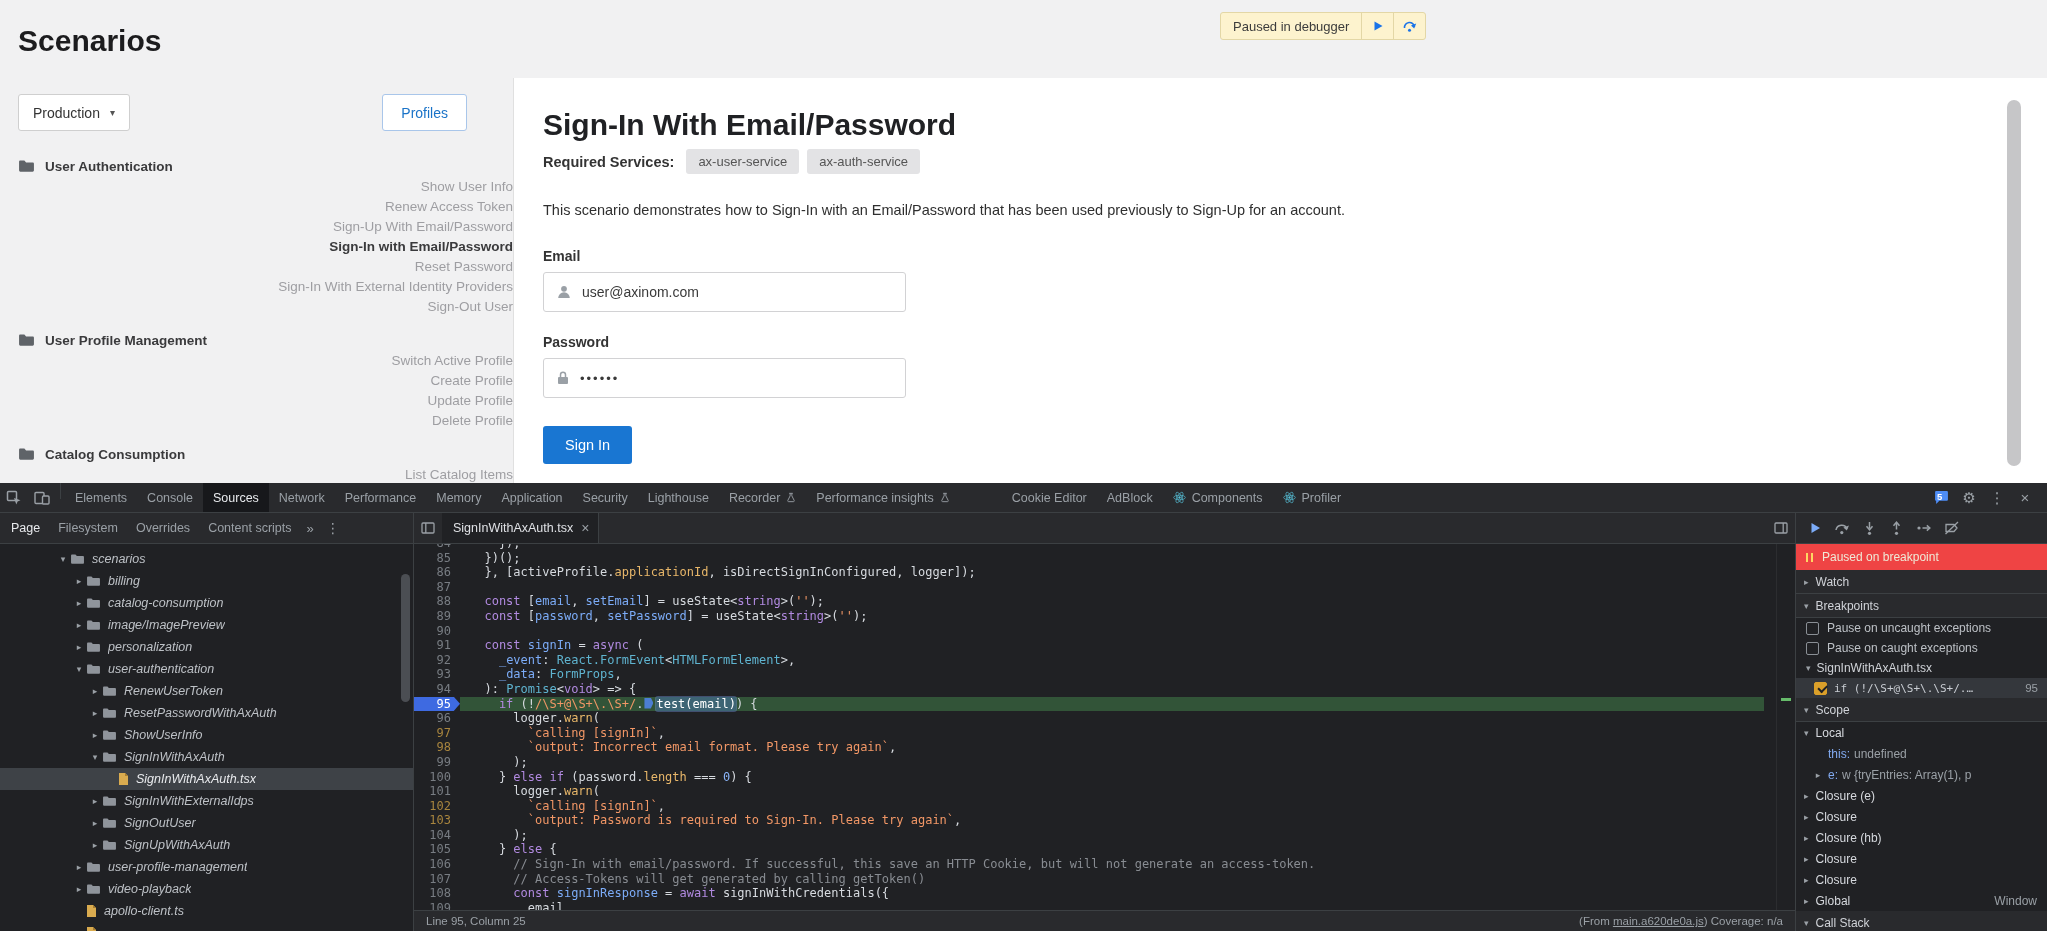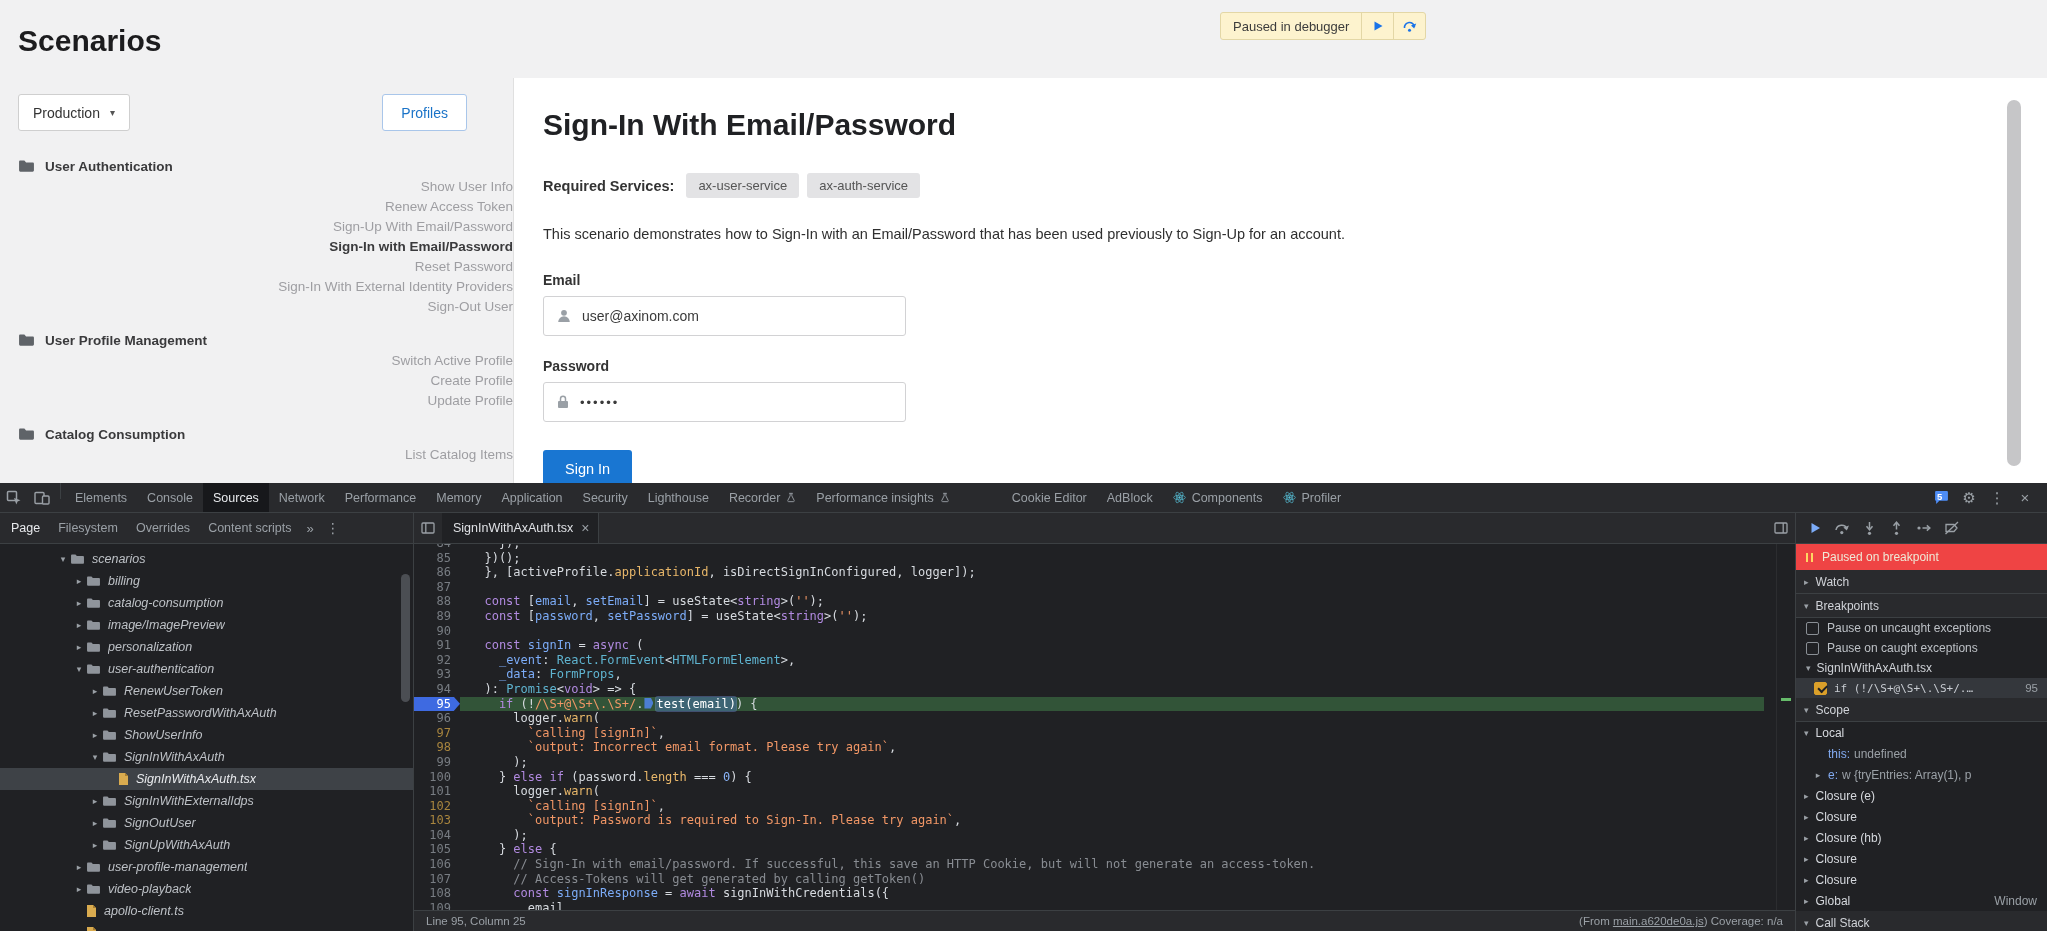--- a/index.html
+++ b/index.html
@@ -24,21 +24,21 @@
   .profiles-btn { height:37px; padding:0 18px; background:#fff; border:1px solid #a9c6ea; color:#1a73c8;
     border-radius:3px; font-size:14px; font-family:inherit; cursor:pointer; }
   #scenario-tree { margin-top:24px; }
   .tree-folder { display:flex; align-items:center; gap:10px; font-size:13.5px; font-weight:700; color:#3a3a3c; height:22px; margin-top:12px; }
   .tree-folder:first-child { margin-top:0; }
   .tree-folder svg { flex:none; }
   .tree-item { font-size:13.5px; color:#9e9ea2; height:20px; line-height:20px; padding-left:27px; white-space:nowrap; cursor:pointer;text-align:right; }
   .tree-item.active { color:#3a3a3c; font-weight:700; }
   .scenario-main { flex:1; background:#fff; padding:30px 40px 0 29px; overflow:hidden; }
   .scenario-main h2 { font-size:30px; font-weight:700; color:#202124; }
-  .req-row { margin-top:31px; display:flex; align-items:center; gap:12px; }
+  .req-row { margin-top:7px; display:flex; align-items:center; gap:12px; }
   .req-label { font-size:14.5px; font-weight:700; color:#333; }
   .badges { display:flex; gap:8px; }
   .badge { background:#e3e3e5; color:#555; font-size:13px; padding:5px 12px; border-radius:3px; }
   .desc { margin-top:28px; font-size:14.5px; color:#2f2f2f; }
   .field-label { margin-top:30px; font-size:14px; font-weight:700; color:#333; }
   .field-label.pw { margin-top:22px; }
   .input-box { margin-top:8px; width:363px; height:40px; border:1px solid #d2d2d4; border-radius:3px; background:#fff;
     display:flex; align-items:center; padding:0 12px; gap:10px; font-size:14px; color:#3a3a3a; cursor:text; }
   .pw-dots { letter-spacing:2px; font-size:13px; }
   .signin-btn { margin-top:28px; background:#1976d2; color:#fff; border:none; border-radius:3px; height:38px;
@@ -183,20 +183,21 @@
             <div class="tree-item">Sign-Out User</div>
             <div class="tree-folder">
               <svg width="17" height="14" viewBox="0 0 16 13">
                 <path d="M1 2.6c0-.7.5-1.2 1.2-1.2H6l1.6 1.8h6.2c.7 0 1.2.5 1.2 1.2v6.2c0 .7-.5 1.2-1.2 1.2H2.2A1.2 1.2 0 0 1 1 10.6z" fill="#5f6368"></path>
               </svg>
               <span>User Profile Management</span>
             </div>
             <div class="tree-item">Switch Active Profile</div>
             <div class="tree-item">Create Profile</div>
             <div class="tree-item">Update Profile</div>
+            <div class="tree-item">Delete Profile</div>
             <div class="tree-folder">
               <svg width="17" height="14" viewBox="0 0 16 13">
                 <path d="M1 2.6c0-.7.5-1.2 1.2-1.2H6l1.6 1.8h6.2c.7 0 1.2.5 1.2 1.2v6.2c0 .7-.5 1.2-1.2 1.2H2.2A1.2 1.2 0 0 1 1 10.6z" fill="#5f6368"></path>
               </svg>
               <span>Catalog Consumption</span>
             </div>
             <div class="tree-item">List Catalog Items</div>
           </nav>
       </aside>
       <main class="scenario-main">

